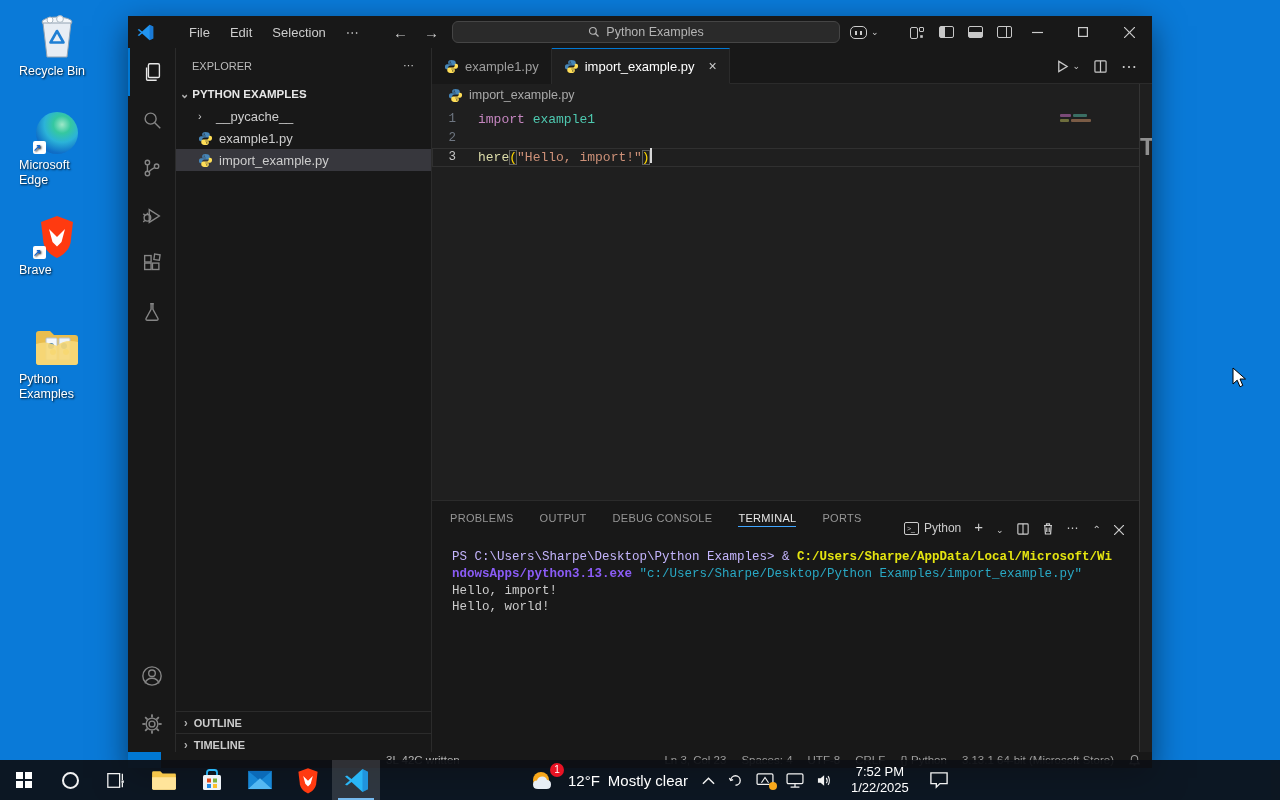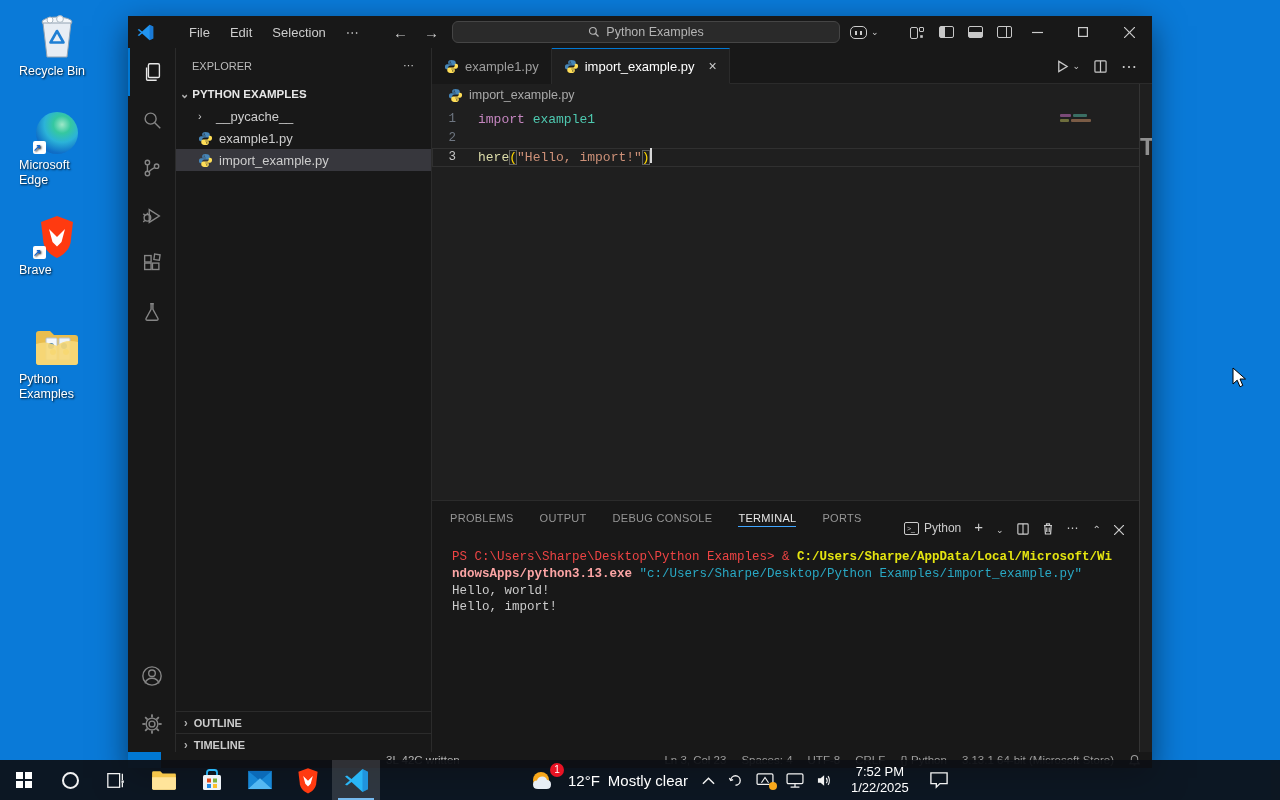--- a/index.html
+++ b/index.html
@@ -444,24 +444,24 @@
           <span style="font-size:10px;">⌃</span>
           <span>
             <svg width="10" height="10" viewBox="0 0 10 10">
                 <line x1="0" y1="0" x2="10" y2="10" stroke="#cccccc" stroke-width="1.2"></line>
                 <line x1="10" y1="0" x2="0" y2="10" stroke="#cccccc" stroke-width="1.2"></line>
               </svg>
           </span>
         </div>
         <div class="terminal-body">
           <div id="terminal-lines">
-              <div class="term-line"><span style="color: #ef4444;">PS C:\Users\Sharpe\Desktop\Python Examples&gt; &amp; </span><span style="color: rgb(229, 229, 16); font-weight: bold;">C:/Users/Sharpe/AppData/Local/Microsoft/Wi</span></div>
-              <div class="term-line"><span style="color: #fca5a5; font-weight: bold;">ndowsApps/python3.13.exe</span><span style="color: rgb(204, 204, 204);"> </span><span style="color: rgb(41, 169, 197);">"c:/Users/Sharpe/Desktop/Python Examples/import_example.py"</span></div>
+              <div class="term-line"><span style="color: #c4b5fd;">PS C:\Users\Sharpe\Desktop\Python Examples&gt; &amp; </span><span style="color: rgb(229, 229, 16); font-weight: bold;">C:/Users/Sharpe/AppData/Local/Microsoft/Wi</span></div>
+              <div class="term-line"><span style="color: #8b5cf6; font-weight: bold;">ndowsApps/python3.13.exe</span><span style="color: rgb(204, 204, 204);"> </span><span style="color: rgb(41, 169, 197);">"c:/Users/Sharpe/Desktop/Python Examples/import_example.py"</span></div>
+              <div class="term-line"><span style="color: rgb(204, 204, 204);">Hello, import!</span></div>
               <div class="term-line"><span style="color: rgb(204, 204, 204);">Hello, world!</span></div>
-              <div class="term-line"><span style="color: rgb(204, 204, 204);">Hello, import!</span></div>
             </div>
         </div>
       </div>
 
       <div class="t-strip">
         <span>T</span>
       </div>
     </div>
   </div>
 

